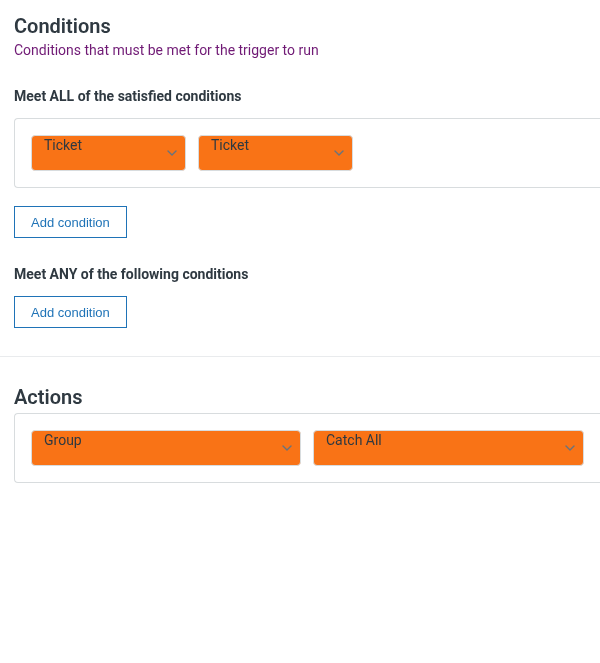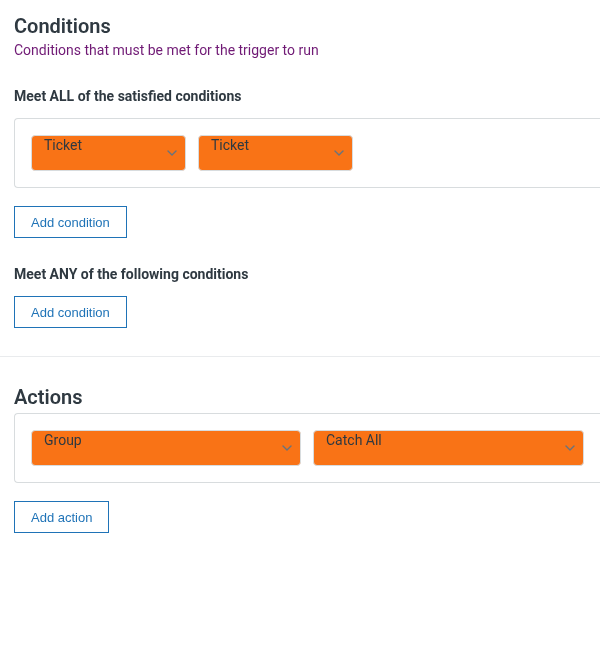--- a/index.html
+++ b/index.html
@@ -149,17 +149,14 @@
     <div class="select a2">
       <span>Catch All</span>
       <span class="chev">
         <svg class="chev-svg" width="10" height="10" viewBox="0 0 10 10">
             <path d="M1 3 L5 7 L9 3" stroke="#68737d" stroke-width="1.4" fill="none" stroke-linecap="round" stroke-linejoin="round"></path>
           </svg>
       </span>
     </div>
   </div>
 
-  <button class="btn-outline">
-    <span>Add action</span>
-  </button>
 
 </div>
 
 </body></html>

